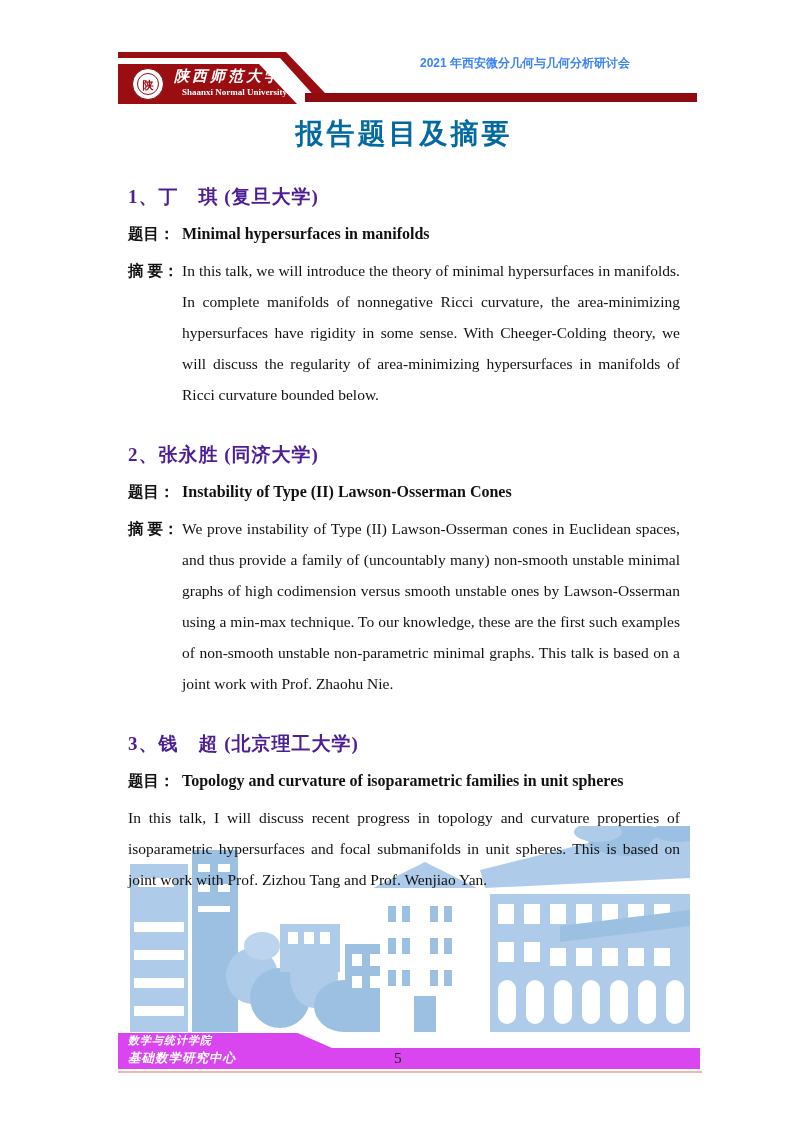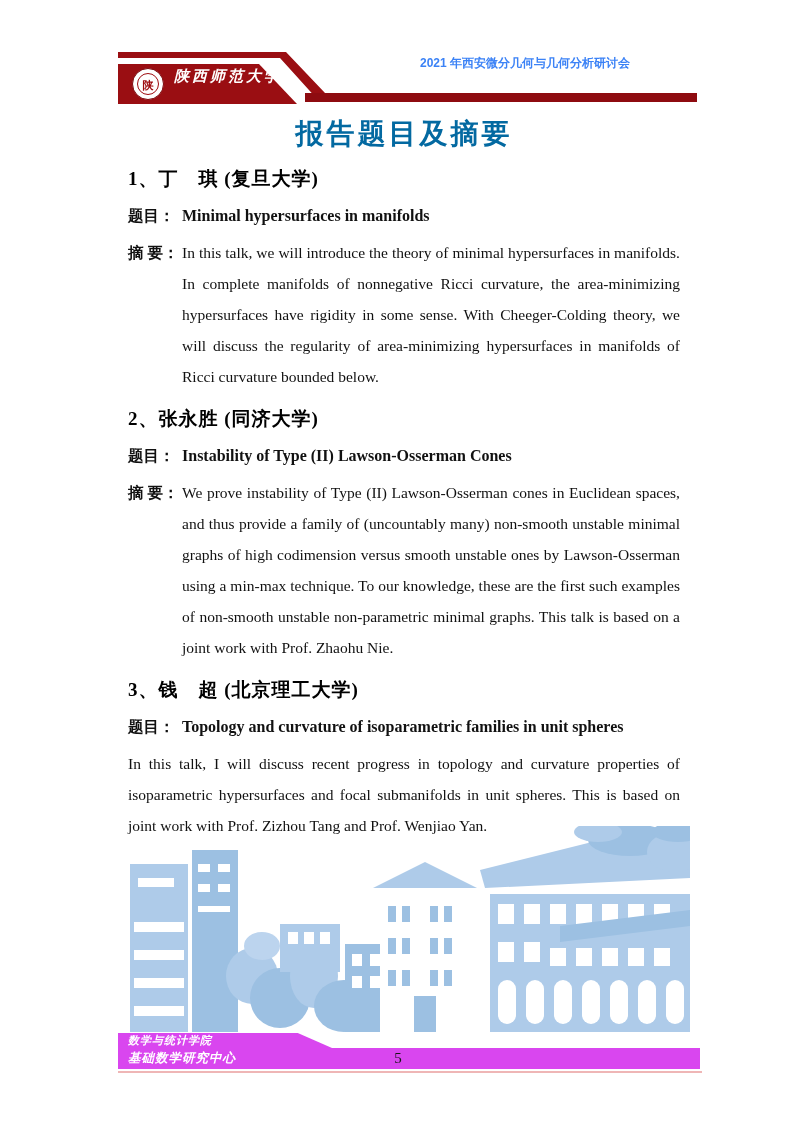--- a/index.html
+++ b/index.html
@@ -19,34 +19,34 @@
   .seal-inner {
     width:22px; height:22px; border:1px solid #9e0b0f; border-radius:50%;
     color:#9e0b0f; font-size:11px; font-weight:bold; line-height:22px; text-align:center;
   }
   .univ-cn {
     position:absolute; left:174px; top:67px; color:#fff; font-weight:bold;
     font-size:15px; letter-spacing:3px; font-style:italic;
   }
   .univ-en {
     position:absolute; left:182px; top:87px; color:#fff; font-weight:bold;
-    font-size:9px; font-family:Liberation Sans, sans-serif;margin-top:32px;
+    font-size:9px; font-family:Liberation Serif, serif;
   }
   .hdr-right { position:absolute; left:420px; top:55px; color:#3b82f6; }
   .hdr-right .cn { font-size:12px; font-weight:bold; font-family:"Liberation Sans", sans-serif; }
   .hdr-right .en { font-size:11px; font-weight:bold; margin-top:4px; }
   
   .main { position:absolute; left:128px; top:116px; width:552px; z-index:2; }
   h1.doc-title {
     text-align:center; color:#0369a1; font-size:28px; font-weight:bold;
     letter-spacing:3px; line-height:36px; margin-bottom:6px;
   }
   h2.talk-heading {
-    color:#000000; font-size:19px; font-weight:bold; line-height:28px;
-    margin-top:13px; margin-bottom:11px; letter-spacing:1px;
+    color:#4c1d95; font-size:19px; font-weight:bold; line-height:28px;
+    margin-top:31px; margin-bottom:11px; letter-spacing:1px;
   }
   .row { display:flex; }
   .row .label { width:54px; flex-shrink:0; font-weight:bold; font-size:15.5px; line-height:24px; }
   .title-row { margin-bottom:9px; }
   .title-row .text { flex:1; font-weight:bold; font-size:16px; line-height:24px; }
   .abs-row { margin-bottom:5px; }
   .abs-row .label { line-height:31px; }
   .abs-row .text { flex:1; text-align:justify; font-size:15.5px; line-height:31px; }
   
   .watermark { position:absolute; left:130px; top:826px; width:560px; height:206px; z-index:1; }

